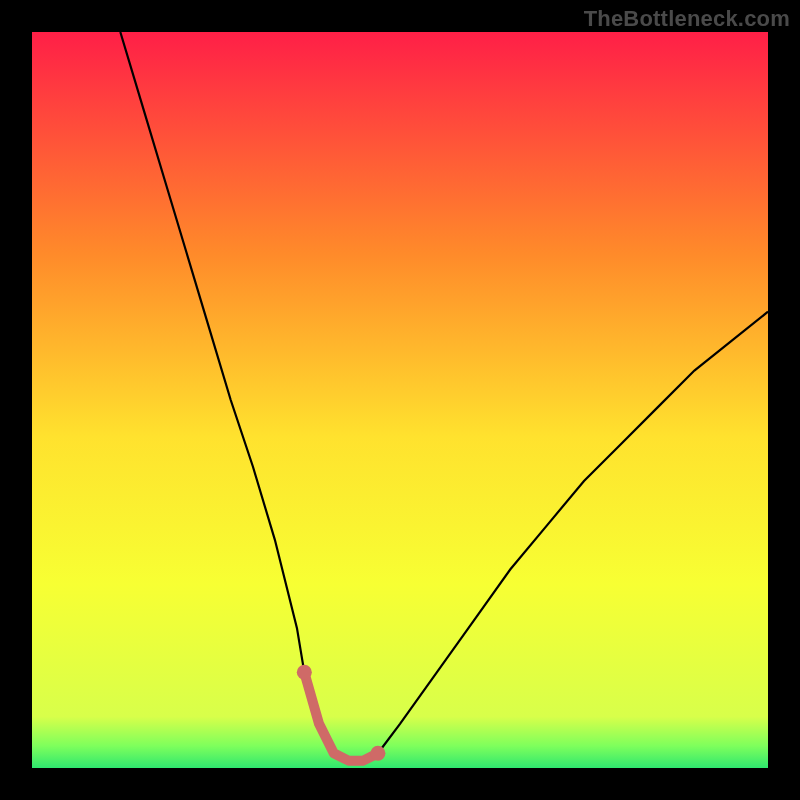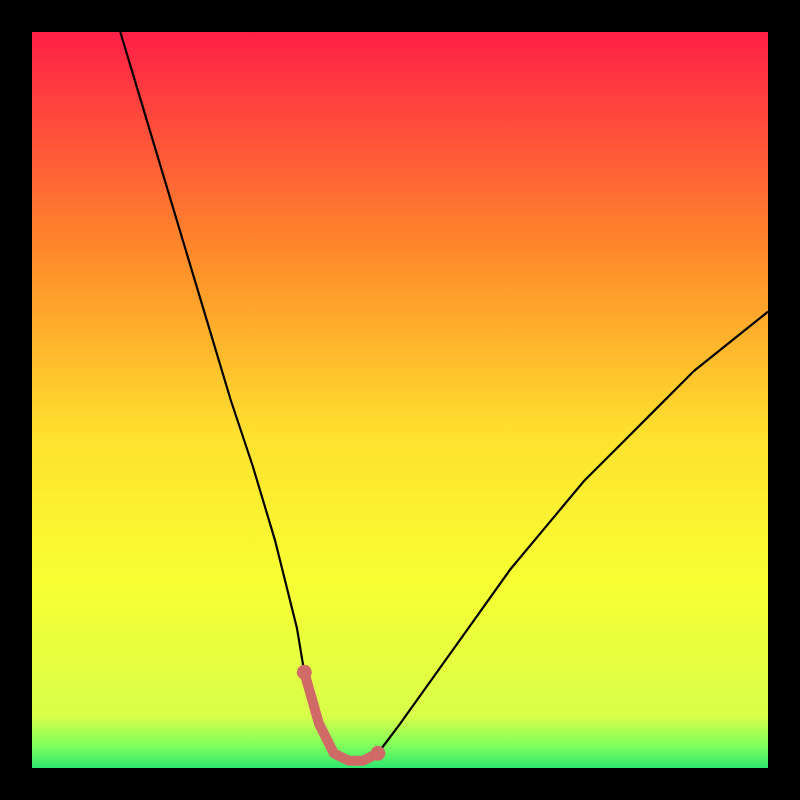--- a/index.html
+++ b/index.html
@@ -30,20 +30,21 @@
   svg.chart {
     position: absolute;
     top: 0;
     left: 0;
   }
 </style>
 </head>
 <body>
 
 <div class="stage">
+  <div class="watermark">TheBottleneck.com</div>
 
   <svg class="chart" width="800" height="800" viewBox="0 0 800 800">
     <defs>
       <linearGradient id="bg-grad" x1="0" y1="0" x2="0" y2="1">
           <stop offset="0%" stop-color="#ff1f47"></stop>
           <stop offset="30%" stop-color="#ff8a2a"></stop>
           <stop offset="55.00000000000001%" stop-color="#ffe22e"></stop>
           <stop offset="75%" stop-color="#f7ff33"></stop>
           <stop offset="93%" stop-color="#d8ff4a"></stop>
           <stop offset="97%" stop-color="#7eff5c"></stop>

